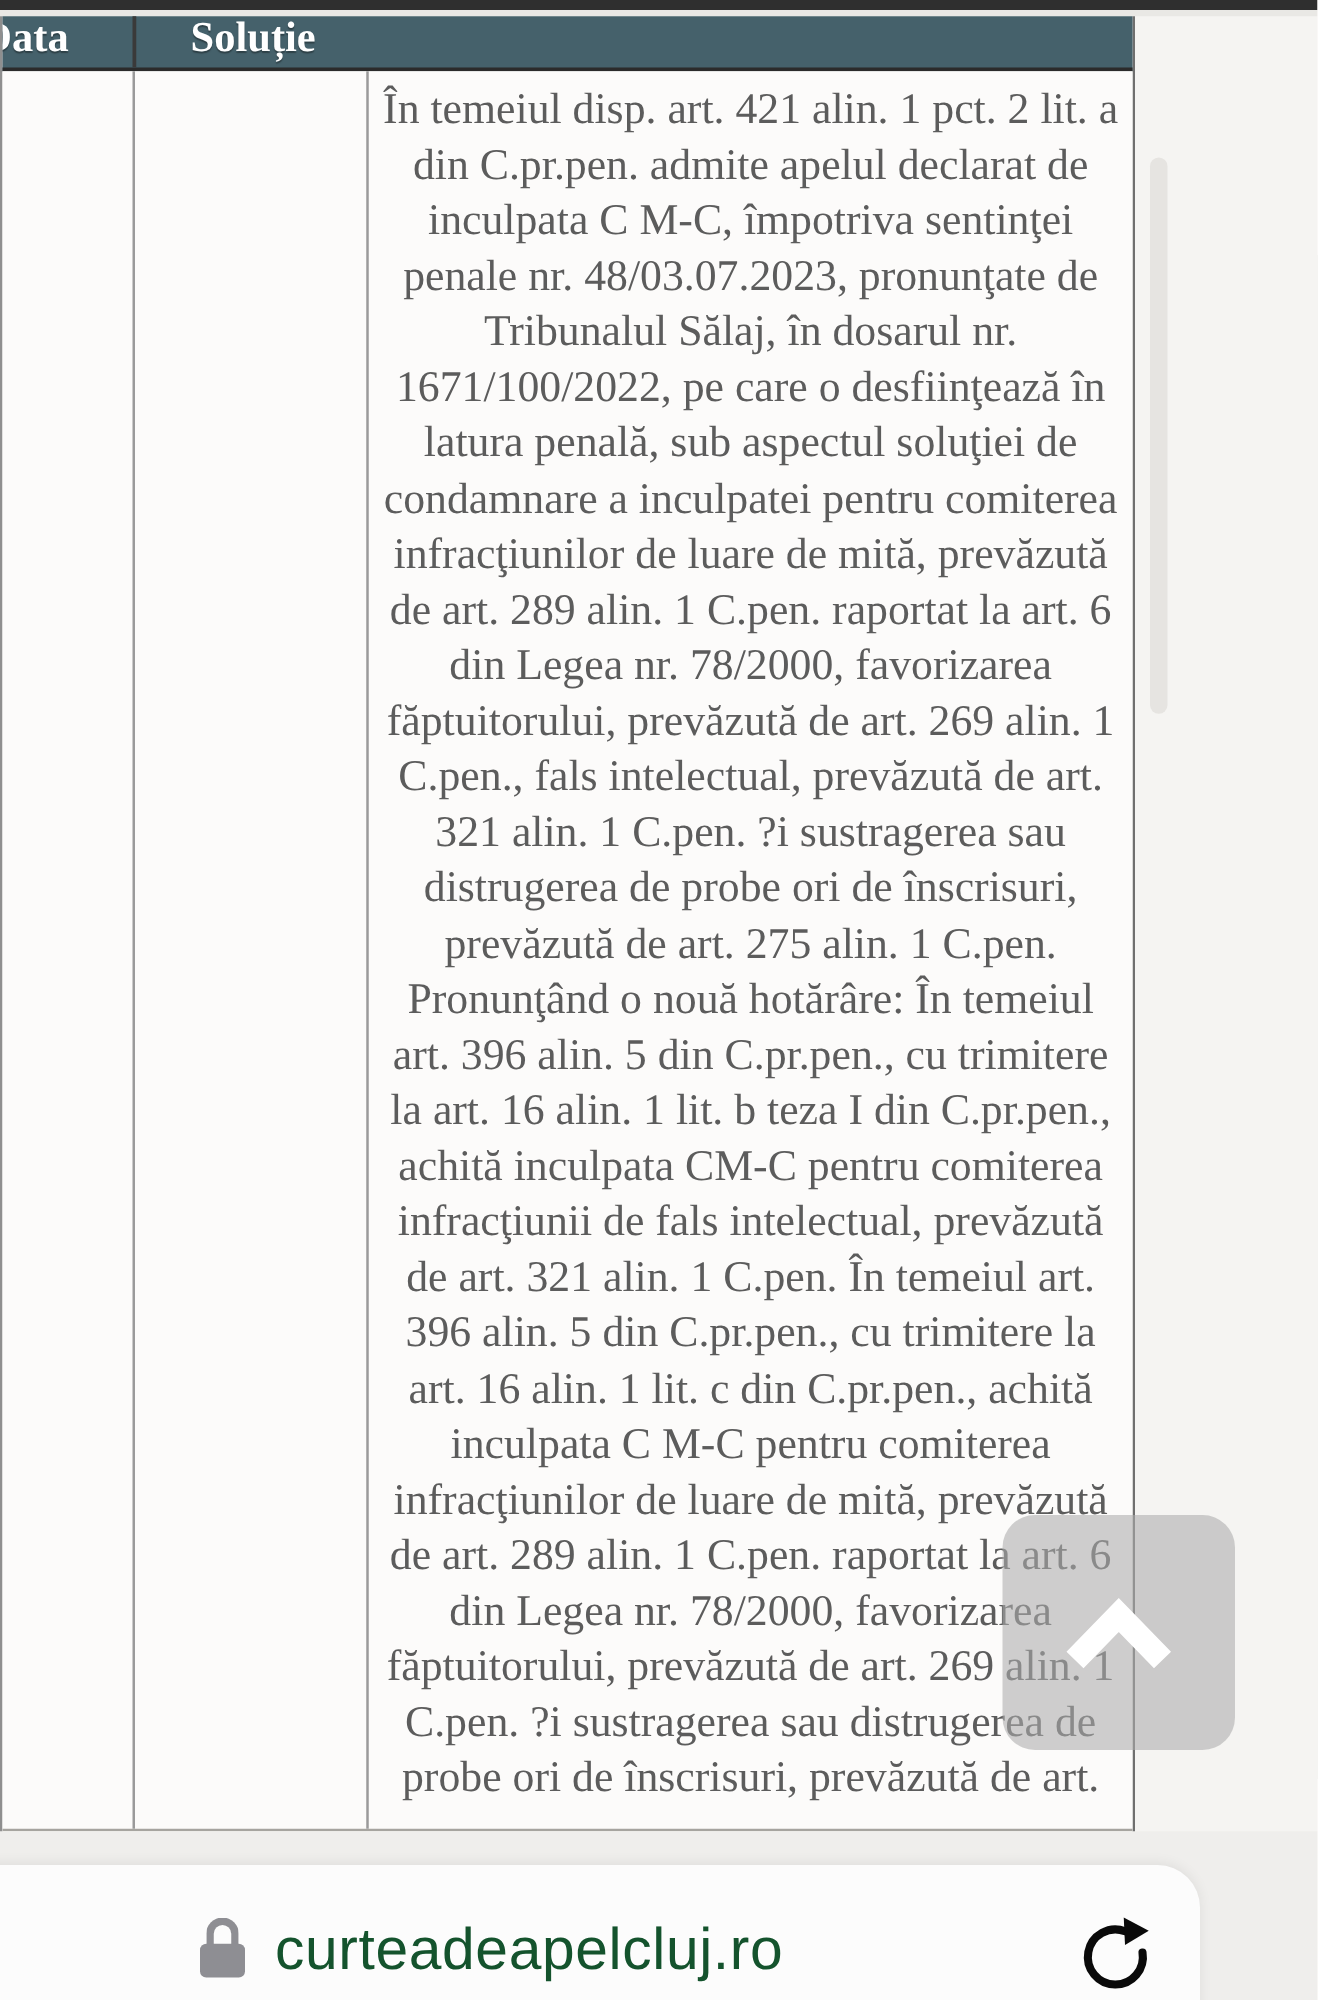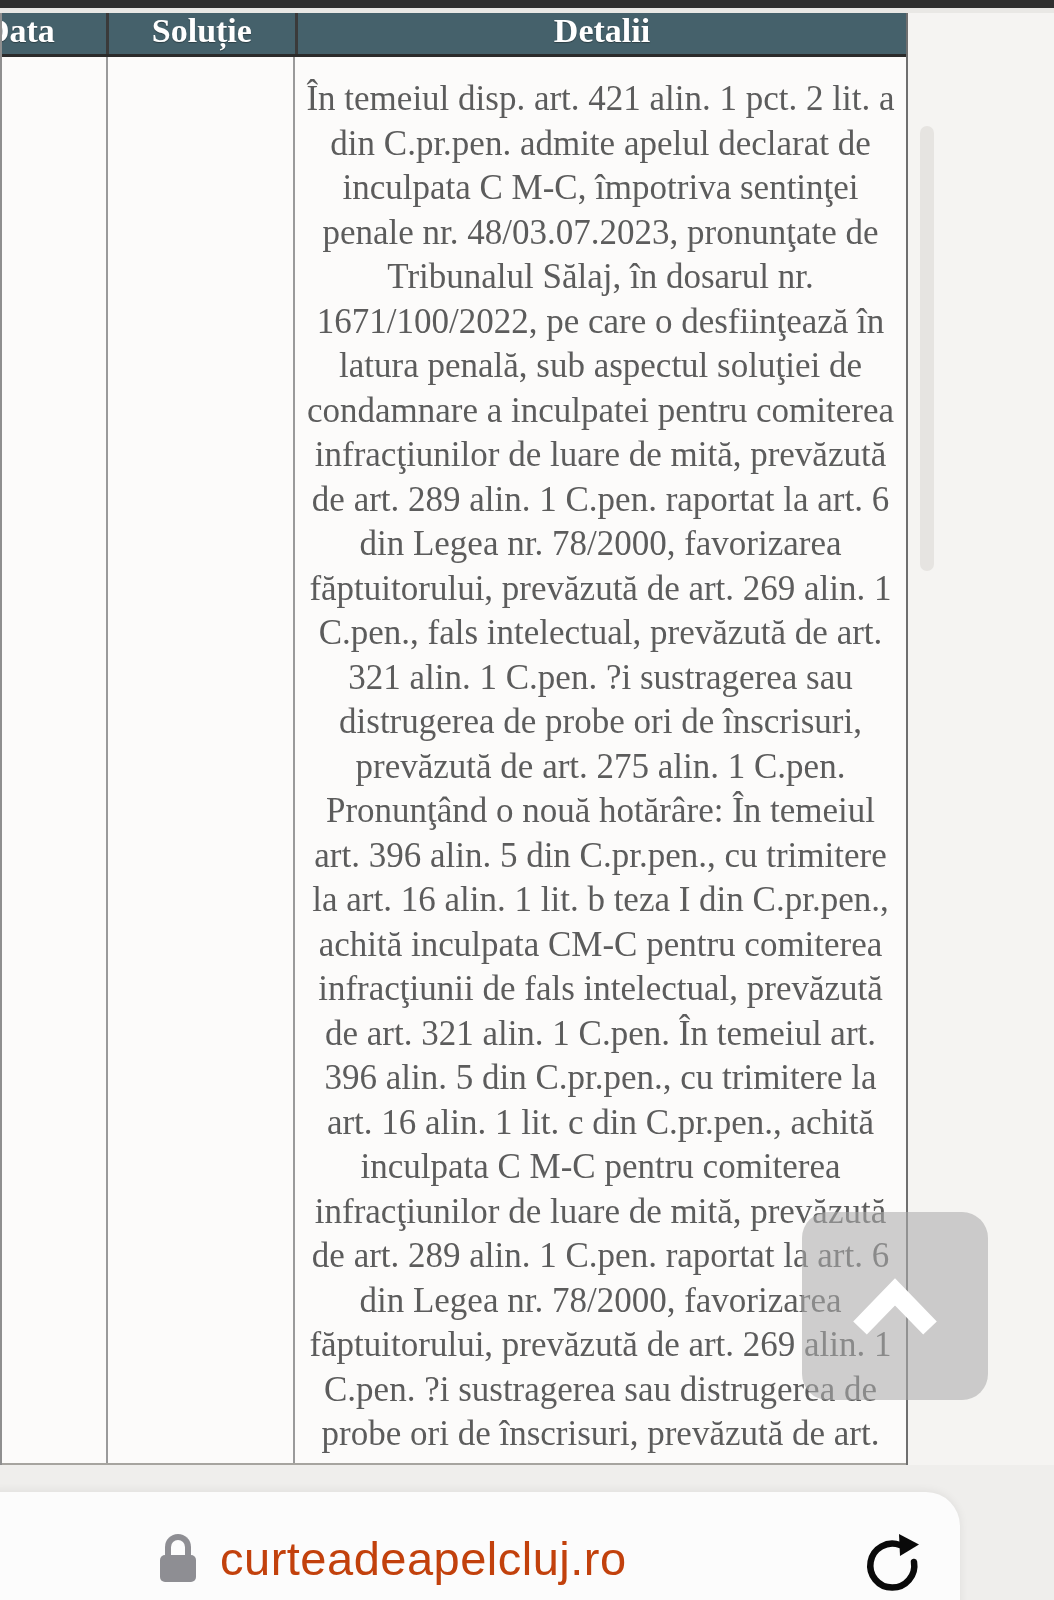--- a/index.html
+++ b/index.html
@@ -43,21 +43,21 @@
   .tbody{
     position:absolute;left:0;top:44px;width:100%;height:1408px;
     display:flex;
     border-bottom:2px solid #a6a49f;
     box-sizing:border-box;
     background:#fcfbfa;
   }
   .td{box-sizing:border-box;}
   .td-data{width:104px;position:relative;}
   .td-sol{width:187px;border-left:2px solid #9a9a9a;}
-  .td-det{width:613px;border-left:2px solid #9a9a9a;padding-top:20px;}
+  .td-det{width:613px;border-left:2px solid #9a9a9a;padding-top:8px;}
 
   .detail-text{
     width:611px;
     margin:0 auto;
     font-size:35px;
     line-height:44.5px;
     color:#5c5c5c;
     text-align:center;
     white-space:pre-line;
   }
@@ -93,41 +93,40 @@
     position:absolute;top:0;left:5px;width:14px;height:22px;
     border:6px solid #8e8e93;border-bottom:none;
     border-radius:13px 13px 0 0;
   }
   .lock .lock-body{
     position:absolute;bottom:0;left:0;width:36px;height:27px;
     background:#8e8e93;border-radius:5px;
   }
   .url-text{
     font-family:"Liberation Sans", sans-serif;
-    font-size:47px;color:#c2410c;letter-spacing:0.5px;
+    font-size:47px;color:#14532d;letter-spacing:0.5px;
     white-space:nowrap;
   }
   .reload-btn{
     position:absolute;left:895px;top:37px;width:66px;height:66px;
     background:none;border:none;padding:0;cursor:pointer;
   }
 </style>
 </head>
 <body>
 
 <div class="screen">
 
   <div class="top-strip"></div>
   <div class="top-seam"></div>
 
   <div class="results-table">
     <div class="thead">
       <div class="th th-data"><span>Data</span></div>
       <div class="th th-sol"><span>Soluție</span></div>
-      <div class="th th-det"><span>Detalii</span></div>
     </div>
     <div class="tbody">
       <div class="td td-data"></div>
       <div class="td td-sol"></div>
       <div class="td td-det">
         <div class="detail-text">În temeiul disp. art. 421 alin. 1 pct. 2 lit. a
 din C.pr.pen. admite apelul declarat de
 inculpata C M-C, împotriva sentinţei
 penale nr. 48/03.07.2023, pronunţate de
 Tribunalul Sălaj, în dosarul nr.

